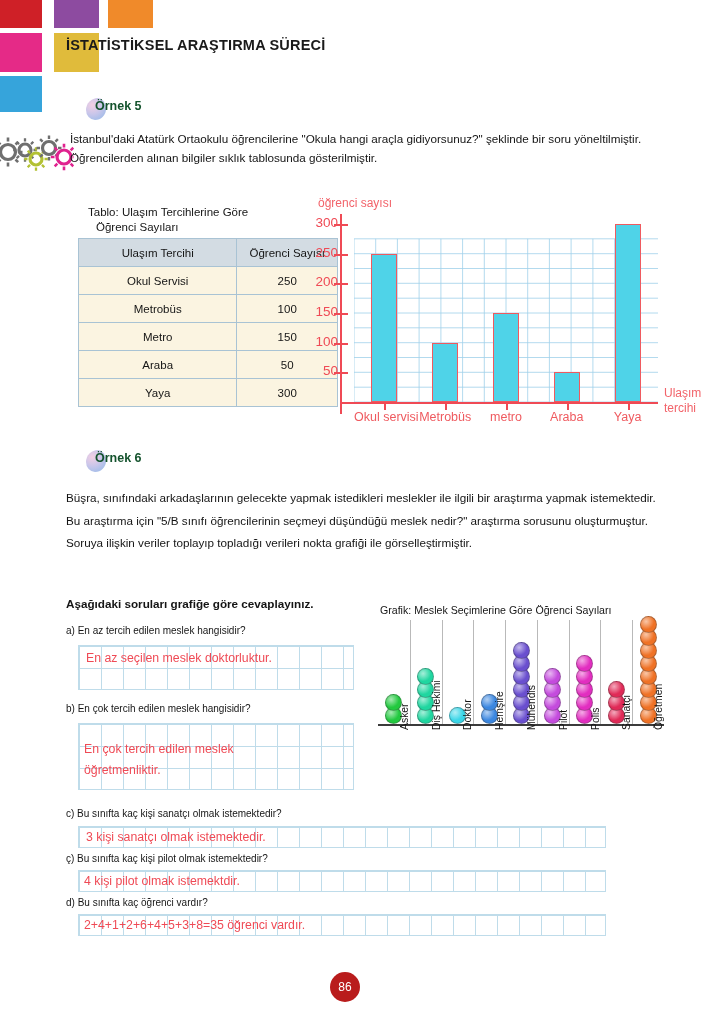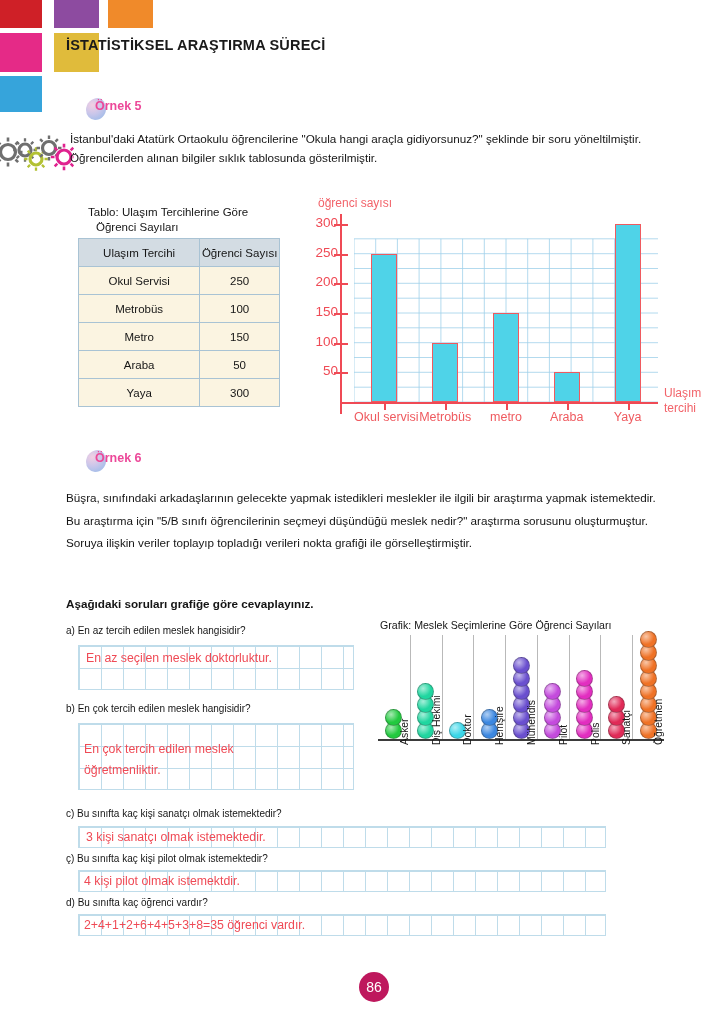--- a/index.html
+++ b/index.html
@@ -32,21 +32,21 @@
 
   
   .ornek { position:absolute; display:flex; align-items:center; }
   .ornek .blob {
     position:absolute; left:0; top:-1px; width:20px; height:22px;
     border-radius:60% 40% 55% 45% / 55% 50% 50% 45%;
     background: radial-gradient(circle at 32% 32%, #f3cfe3 0%, #c9c6ea 45%, #8fb8e8 100%);
   }
   .ornek .lbl {
     position:relative; margin-left:9px;
-    font-size:12.5px; font-weight:bold; color:#ec4899;
+    font-size:12.5px; font-weight:bold; color:#14532d;
   }
   #ornek5 { left:86px; top:99px; }
   #ornek6 { left:86px; top:451px; }
 
   
   .para {
     position:absolute; font-size:11.7px; color:#151515;
     line-height:18.5px; text-align:left;
   }
   #p5 { left:70px; top:130px; width:590px; }
@@ -55,21 +55,21 @@
   #p6b { left:66px; top:595px; width:596px; font-weight:bold; }
 
   
   .tbl-cap {
     position:absolute; left:78px; top:205px; width:240px;
     font-size:11.5px; color:#151515; text-align:center; line-height:15px;
   }
   .tbl-cap .l1 { display:block; text-align:left; padding-left:2px;margin-left:8px; }
   .tbl-cap .l2 { display:block; text-align:left; padding-left:18px; }
   table.freq {
-    position:absolute; left:78px; top:238px; width:202px;
+    position:absolute; left:78px; top:238px; width:260px;
     border-collapse:collapse; font-size:11.5px; color:#151515;
   }
   table.freq th, table.freq td {
     border:1px solid #a9c3d4; text-align:center; height:28px;
     font-weight:normal;
   }
   table.freq thead th { background:#d3dce3; }
   table.freq tbody td { background:#fbf4e1; }
   table.freq col.c1 { width:148px; }
   table.freq col.c2 { width:94px; }
@@ -119,43 +119,43 @@
       linear-gradient(to right, #bfdcea 1px, transparent 1px),
       linear-gradient(to bottom, #bfdcea 1px, transparent 1px);
     background-size: 22px 22px;
     border:1px solid #bfdcea;
   }
   .anstext {
     position:absolute; color:#ef4a55; font-size:12.3px; line-height:21px;
   }
 
   
-  #dotplot { position:absolute; left:370px; top:604px; width:300px; height:190px;margin-top:15px; }
+  #dotplot { position:absolute; left:370px; top:604px; width:300px; height:190px; }
   .dp-title {
     position:absolute; left:10px; top:0px; font-size:10.6px; color:#151515;
     white-space:nowrap;
   }
   .dp-area { position:absolute; left:8px; top:16px; width:286px; height:104px; }
   .dp-vline { position:absolute; top:0; width:1px; height:104px; background:#b9b9b9; }
   .dp-axis { position:absolute; left:8px; top:120px; width:286px; height:1.5px; background:#3b3b3b; }
   .dp-col { position:absolute; bottom:0; width:19px; }
   .dot {
     position:absolute; width:17px; height:17px; border-radius:50%;
     border:1px solid rgba(60,60,60,.35);
   }
   .dp-lab {
     position:absolute; font-size:10.4px; color:#151515;
     transform-origin: left top; transform: rotate(-90deg);
     white-space:nowrap;
   }
 
   
   .pagenum {
-    position:absolute; left:359px; top:972px; width:30px; height:30px;
-    border-radius:50%; background:#be185d; color:#fff; font-size:14px;
+    position:absolute; left:330px; top:972px; width:30px; height:30px;
+    border-radius:50%; background:#b91c1c; color:#fff; font-size:12px;
     display:flex; align-items:center; justify-content:center;
   }
 </style>
 </head>
 <body>
 
 <div id="page">
 
   <div class="sq sq1"></div>
   <div class="sq sq2"></div>

